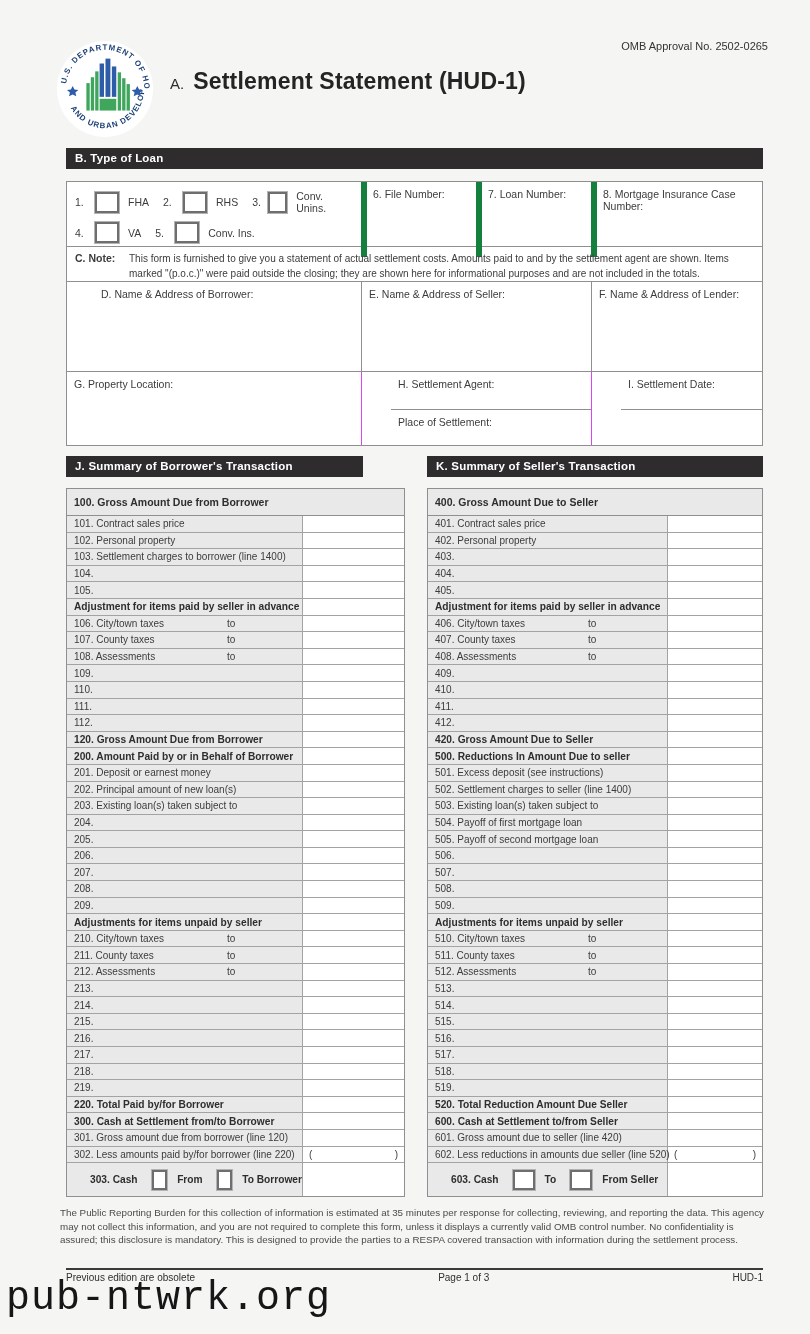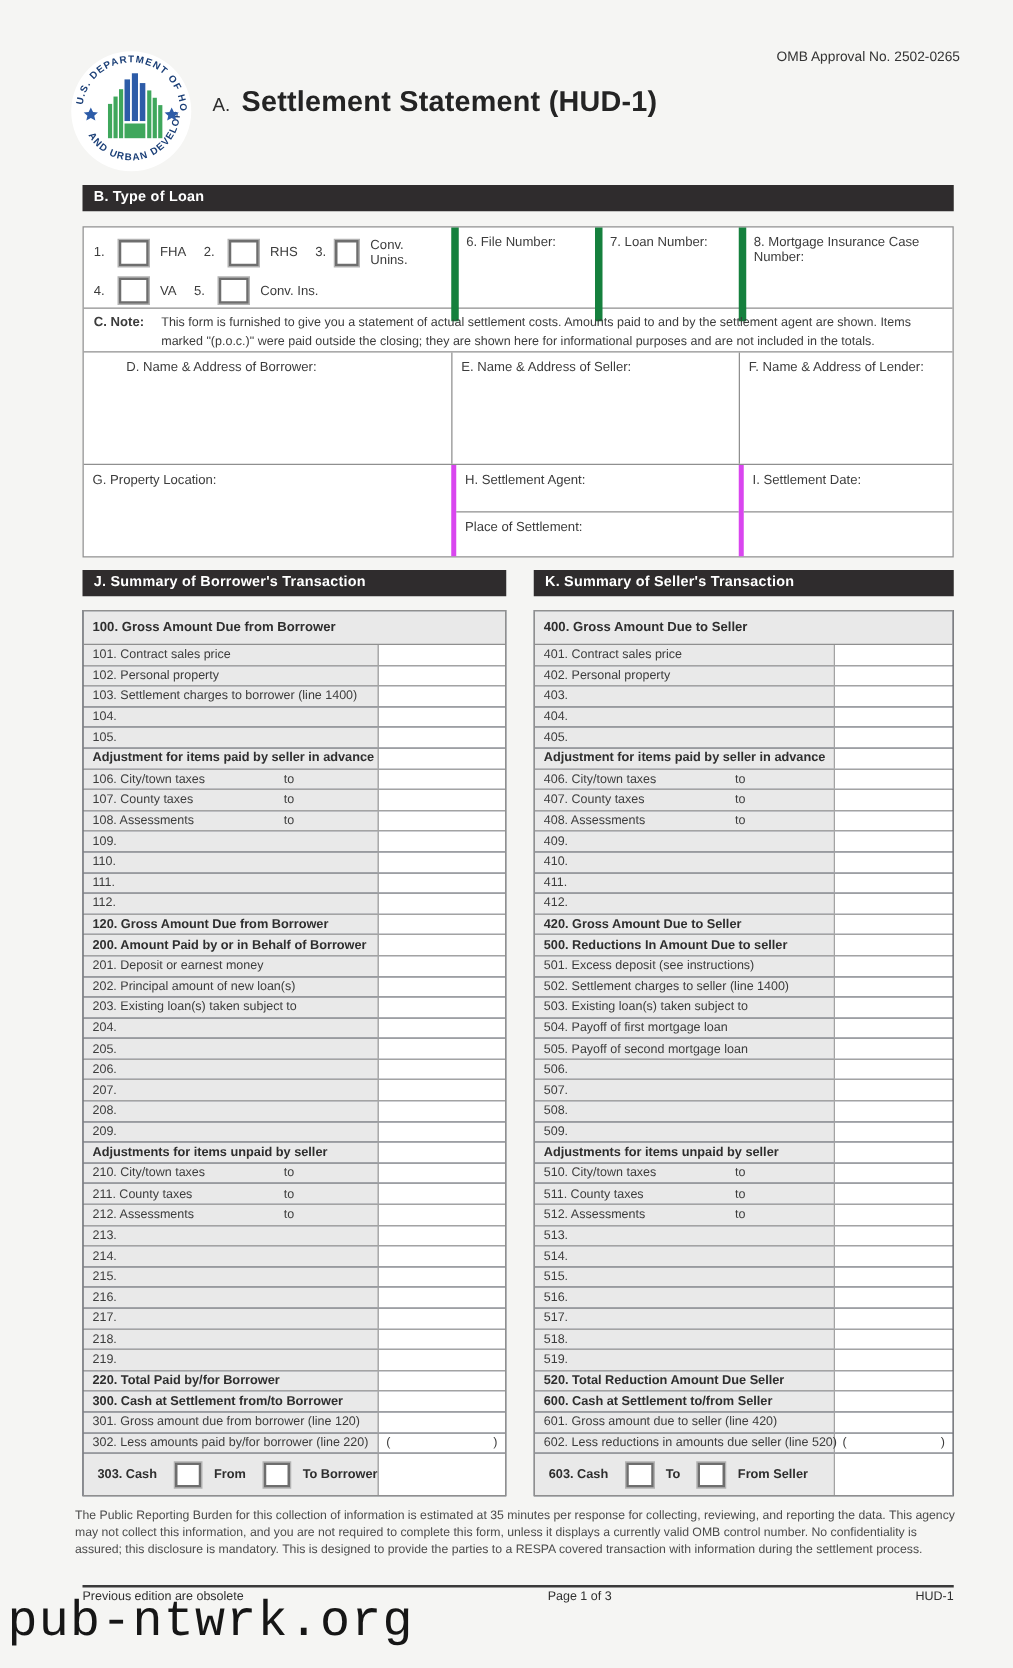--- a/index.html
+++ b/index.html
@@ -43,27 +43,27 @@
     display:inline-block; width:24px; height:21px; background:#fff;
     border:2px solid #6e6e6e; box-shadow:0 0 0 1px #b3b3b3; margin-left:4px;
   }
   .b-note { border-top:1px solid #8f8f8f; height:35px; display:flex; padding:5px 8px 0 8px; }
   .b-note .note-label { font-weight:bold; width:54px; flex:none; font-size:10.5px; }
   .b-note .note-text { font-size:10px; line-height:1.45; color:#3c3c3c; }
   .b-def { display:grid; grid-template-columns:294px 230px 1fr; height:90px; border-top:1px solid #8f8f8f; }
   .b-def > div { border-left:1px solid #8f8f8f; padding:6px 7px; }
   .b-def > div:first-child { border-left:none;margin-left:27px; }
   .b-ghi { display:grid; grid-template-columns:294px 230px 1fr; height:74px; border-top:1px solid #8f8f8f; }
-  .b-ghi > div { border-left:4px solid #d946ef; }
+  .b-ghi > div { border-left:1px solid #d946ef;padding-left:29px; }
   .b-ghi > div:first-child { border-left:none; padding:6px 7px; }
   .stack-top { height:38px; border-bottom:1px solid #8f8f8f; padding:6px 7px; }
   .stack-bottom { height:35px; padding:6px 7px; }
 
   
-  #sec-j-bar { left:66px; top:456px; width:339px; }
+  #sec-j-bar { left:66px; top:456px; width:297px; }
   #sec-k-bar { left:427px; top:456px; width:336px; }
   .sum-table { top:488px; background:#0f172a; border:1px solid #8f8f8f; }
   #j-table { left:66px; width:339px; --labelw:236px; }
   #k-table { left:427px; width:336px; --labelw:240px; }
   .table-head {
     height:27px; background:#e9e9e9; border-bottom:1px solid #8f8f8f;
     font-weight:bold; font-size:10.5px; display:flex; align-items:center; padding-left:7px;
     color:#2e2e2e;
   }
   .trow { display:flex; height:16.6px; border-bottom:1px solid #a3a3a3; }
@@ -74,21 +74,21 @@
     position:relative; white-space:nowrap; color:#3c3c3c;
   }
   .tlabel.bold { font-weight:bold; color:#2e2e2e; font-size:10.2px; }
   .tvalue { flex:1; background:#fff; display:flex; align-items:center;
     justify-content:space-between; padding:0 6px; font-size:10px; }
   .to-word { position:absolute; left:160px; }
   .cash-row { height:33px; }
   .cash-row .cb { width:22px; height:20px; margin:0 0 0 14px; }
   .cash-row .cb:first-of-type { margin-left:16px; }
   .cash-part { margin-left:10px; }
-  .cash-part.first { margin-left:4px; }
+  .cash-part.first { margin-left:16px; }
 
   
   #footer-note { left:60px; top:1206px; width:708px; font-size:9.8px; line-height:1.4; color:#4b4b4b; }
   #footer-rule { left:66px; top:1268px; width:697px; height:2px; background:#3a3a3a; }
   #footer-row { left:66px; top:1272px; width:697px; display:flex; justify-content:space-between; font-size:10px; color:#2f2f2f; }
   #watermark {
     left:6px; top:1276px; font-family:"Liberation Mono", monospace;
     font-size:40px; color:#161616; letter-spacing:1px; z-index:5;
   }
 </style>

